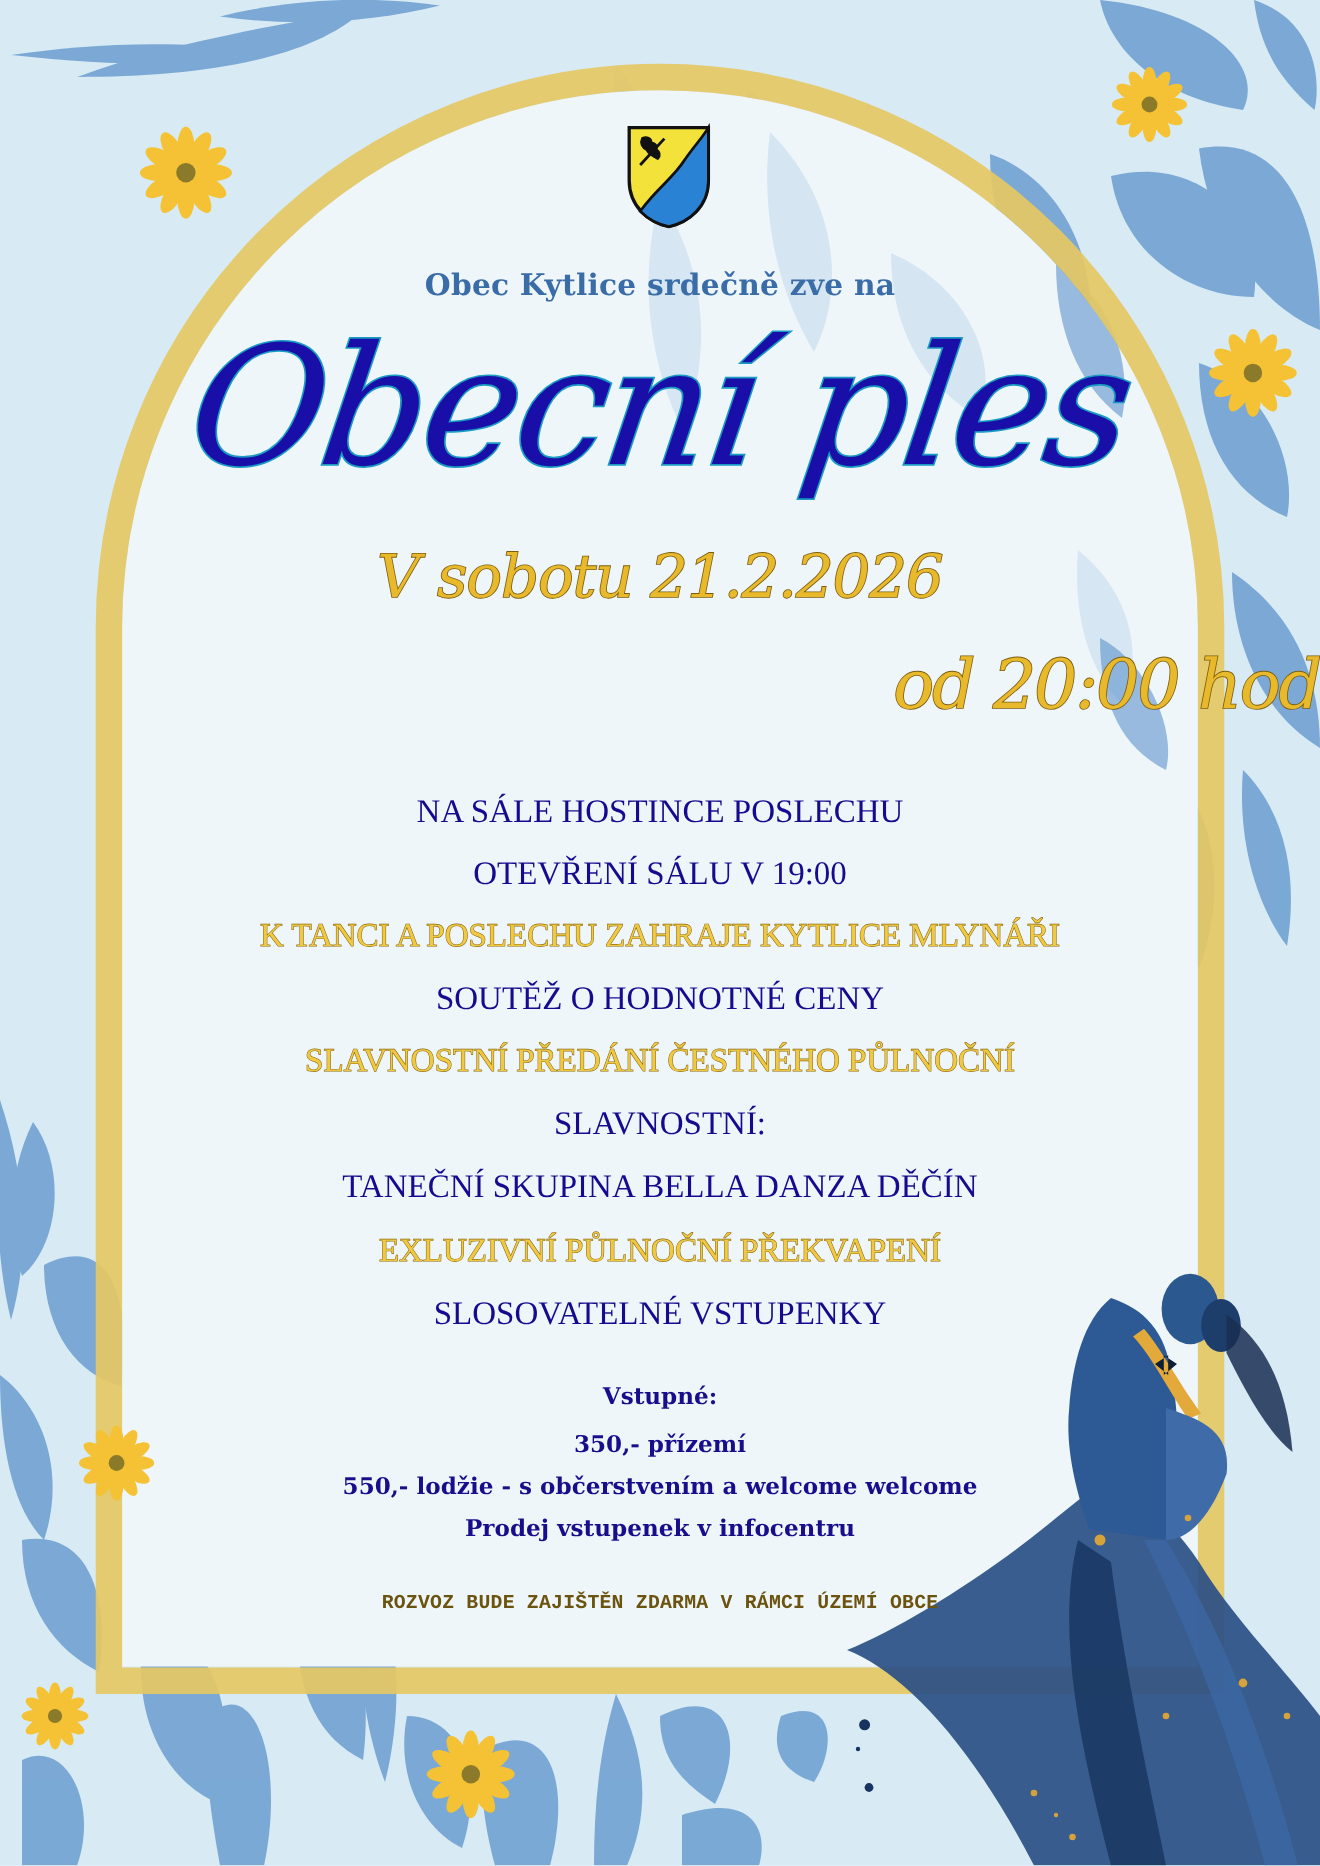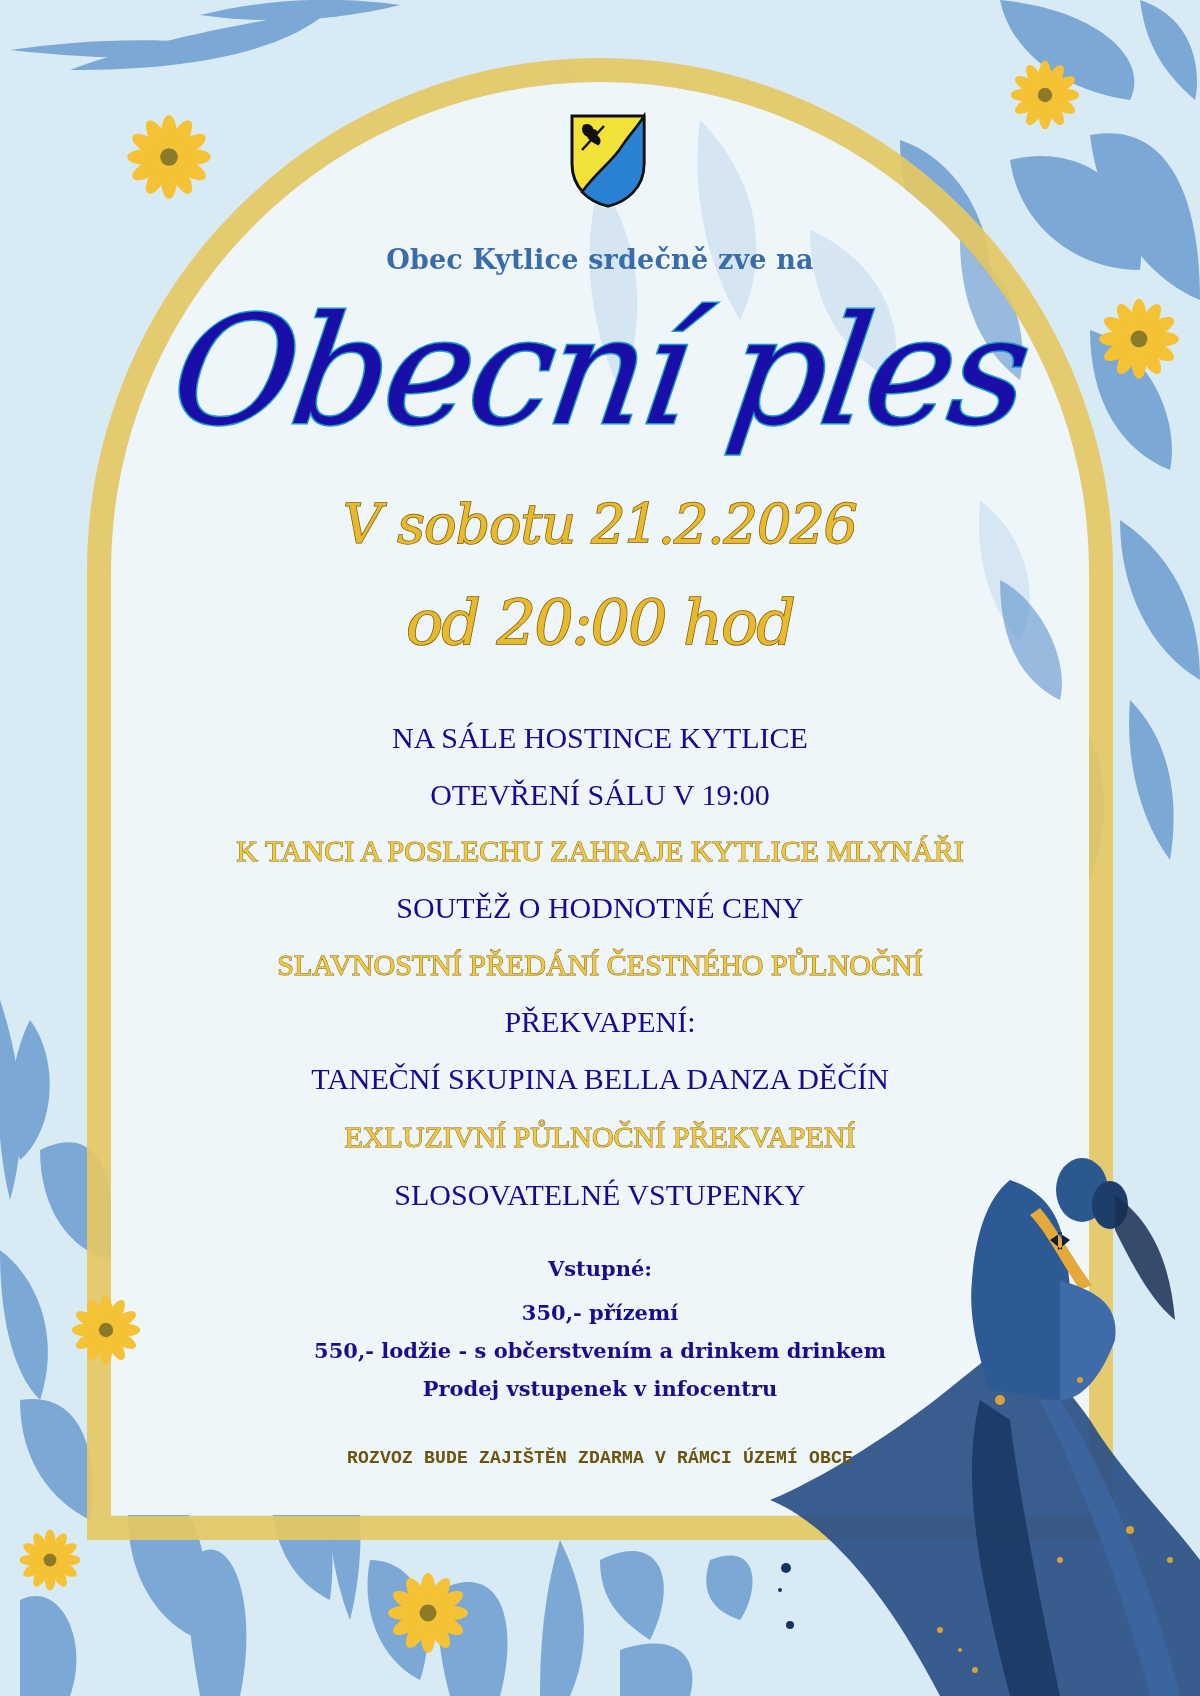--- a/index.html
+++ b/index.html
@@ -54,21 +54,21 @@
     .date {
       top: 498px; font-size: 54px; color: #e9b92c;
       font-family: "DejaVu Serif", serif; font-style: italic;
       -webkit-text-stroke: 1.5px #7b5d10; paint-order: stroke fill;
       letter-spacing: -1px; line-height: 1;
     }
     .time {
       top: 592px; font-size: 62px; color: #e9b92c;
       font-family: "DejaVu Serif", serif; font-style: italic;
       -webkit-text-stroke: 1.5px #7b5d10; paint-order: stroke fill;
-      letter-spacing: -2px; line-height: 1;
+      letter-spacing: -2px; line-height: 1; text-align: right;
     }
 
     .item {
       font-size: 30px; line-height: 1; font-family: "Liberation Serif", serif;
       letter-spacing: 0px;
     }
     .item.blue { color: #160a8f; }
     .item.gold { color: #f0c940; -webkit-text-stroke: 1px #8a6a14; paint-order: stroke fill; }
 
     .price {
@@ -232,30 +232,30 @@
           <path d="M 16 14 C 20 12 24 14 24 18 C 28 18 30 22 28 24 C 32 26 32 30 30 32 C 26 30 22 28 20 24 C 16 22 14 18 16 14 Z"></path>
         </g>
       </svg>
     </div>
 
     <div class="center-line invite">Obec Kytlice srdečně zve na</div>
     <div class="center-line title">Obecní ples</div>
     <div class="center-line date">V sobotu  21.2.2026</div>
     <div class="center-line time">od 20:00 hod</div>
 
-    <div class="center-line item blue" style="top:723px">NA SÁLE HOSTINCE KYTLICE</div>
+    <div class="center-line item blue" style="top:723px">NA SÁLE HOSTINCE POSLECHU</div>
     <div class="center-line item blue" style="top:780px">OTEVŘENÍ SÁLU V 19:00</div>
     <div class="center-line item gold" style="top:836px">K TANCI  A POSLECHU ZAHRAJE KYTLICE MLYNÁŘI</div>
     <div class="center-line item blue" style="top:893px">SOUTĚŽ O HODNOTNÉ CENY</div>
     <div class="center-line item gold" style="top:950px">SLAVNOSTNÍ PŘEDÁNÍ ČESTNÉHO PŮLNOČNÍ</div>
-    <div class="center-line item blue" style="top:1007px">PŘEKVAPENÍ:</div>
+    <div class="center-line item blue" style="top:1007px">SLAVNOSTNÍ:</div>
     <div class="center-line item blue" style="top:1064px">TANEČNÍ SKUPINA BELLA DANZA DĚČÍN</div>
     <div class="center-line item gold" style="top:1122px">EXLUZIVNÍ PŮLNOČNÍ PŘEKVAPENÍ</div>
     <div class="center-line item blue" style="top:1180px">SLOSOVATELNÉ VSTUPENKY</div>
 
     <div class="center-line price" style="top:1258px">Vstupné:</div>
     <div class="center-line price" style="top:1302px">350,- přízemí</div>
-    <div class="center-line price" style="top:1340px">550,- lodžie - s občerstvením a drinkem drinkem</div>
+    <div class="center-line price" style="top:1340px">550,- lodžie - s občerstvením a welcome welcome</div>
     <div class="center-line price" style="top:1378px">Prodej vstupenek v infocentru</div>
 
     <div class="center-line transport" style="top:1449px">ROZVOZ BUDE ZAJIŠTĚN ZDARMA V RÁMCI ÚZEMÍ OBCE</div>
   </div>
 </div>
 
 </body></html>

